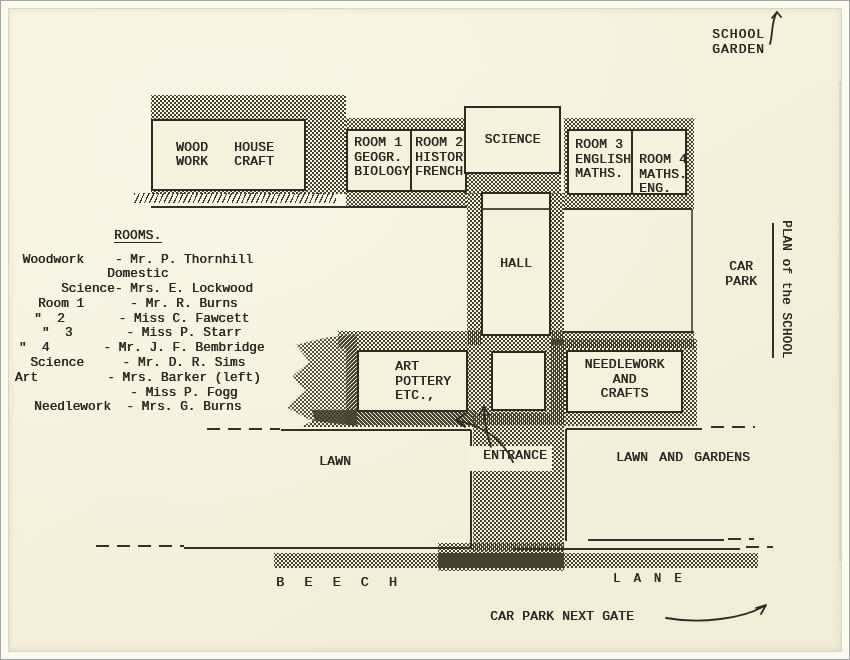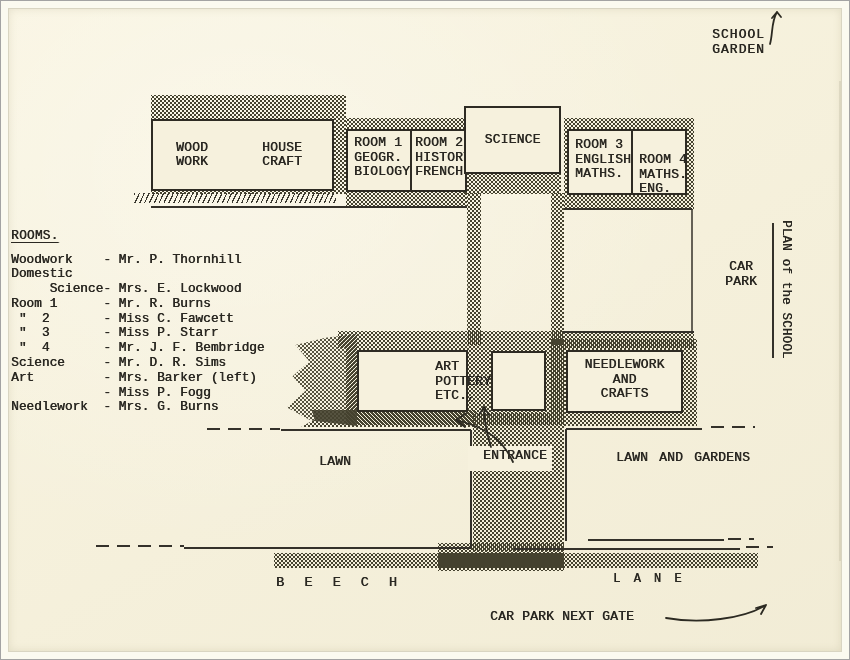--- a/index.html
+++ b/index.html
@@ -76,21 +76,21 @@
   <div class="abs ln" style="left:183px;top:546px;width:287px;height:2px;"></div>
   <div class="abs ln" style="left:513px;top:547px;width:226px;height:2px;"></div>
   <div class="abs dash" style="left:745px;top:545px;width:27px;height:2px;"></div>
   <div class="abs ln" style="left:565px;top:427px;width:136px;height:2px;"></div>
   <div class="abs dash" style="left:710px;top:425px;width:44px;height:2px;"></div>
   <div class="abs ln" style="left:564px;top:428px;width:2px;height:112px;"></div>
   <div class="abs ln" style="left:587px;top:538px;width:136px;height:2px;"></div>
   <div class="abs dash" style="left:727px;top:537px;width:26px;height:2px;"></div>
   <div class="abs ln" style="left:771px;top:222px;width:2px;height:135px;"></div>
 
-  <div class="abs box" style="left:150px;top:118px;width:183px;height:72px;">
+  <div class="abs box" style="left:150px;top:118px;width:155px;height:72px;">
     <div class="cellwrap" style="align-items:center;justify-content:space-between;padding:0 30px 0 23px;box-sizing:border-box;">
       <div class="t stack"><span>WOOD</span><span>WORK</span></div>
       <div class="t stack"><span>HOUSE</span><span>CRAFT</span></div>
     </div>
   </div>
 
   <div class="abs box" style="left:345px;top:128px;width:121px;height:63px;">
     <div class="cellwrap">
       <div class="cell t stack" style="width:62px;"><span>ROOM 1</span><span>GEOGR.</span><span>BIOLOGY</span></div>
       <div class="cell t stack divided" style="flex:1;padding-left:3px;"><span>ROOM 2</span><span>HISTORY</span><span>FRENCH</span></div>
@@ -101,22 +101,28 @@
     <div class="t">SCIENCE</div>
   </div>
 
   <div class="abs box" style="left:566px;top:128px;width:120px;height:66px;">
     <div class="cellwrap">
       <div class="cell t stack" style="width:66px;padding-top:7px;"><span>ROOM 3</span><span>ENGLISH</span><span>MATHS.</span></div>
       <div class="cell t stack divided" style="flex:1;padding-top:22px;"><span>ROOM 4</span><span>MATHS.</span><span>ENG.</span></div>
     </div>
   </div>
 
+  <div class="abs box" style="left:480px;top:191px;width:70px;height:144px;">
+    <div class="abs ln" style="left:0;top:14px;width:100%;height:1.5px;opacity:.85;"></div>
+    <div class="center" style="width:100%;height:100%;">
+      <div class="t">HALL</div>
+    </div>
+  </div>
 
-  <div class="abs box" style="left:356px;top:349px;width:111px;height:62px;padding-left:40px;">
+  <div class="abs box" style="left:356px;top:349px;width:111px;height:62px;">
     <div class="t stack" style="padding:8px 0 0 36px;"><span>ART</span><span>POTTERY</span><span>ETC.,</span></div>
   </div>
 
   <div class="abs box" style="left:490px;top:350px;width:55px;height:60px;"></div>
 
   <div class="abs box" style="left:565px;top:349px;width:117px;height:63px;">
     <div class="t stack" style="padding-top:6px;text-align:center;"><span>NEEDLEWORK</span><span>AND</span><span>CRAFTS</span></div>
   </div>
 
   <div class="abs t" style="left:318px;top:454px;">LAWN</div>
@@ -124,21 +130,21 @@
     <div class="t" style="padding:3px 0 0 15px;">ENTRANCE</div>
   </div>
   <div class="abs t" style="left:615px;top:450px;word-spacing:3px;">LAWN AND GARDENS</div>
   <div class="abs t stack" style="left:711px;top:27px;letter-spacing:1px;"><span>SCHOOL</span><span>GARDEN</span></div>
   <div class="abs t stack" style="left:720px;top:259px;width:40px;text-align:center;"><span>CAR</span><span>PARK</span></div>
   <div class="abs t" style="left:715px;top:281px;width:140px;font-size:12.5px;transform:rotate(90deg);transform-origin:center;text-align:center;">PLAN of the SCHOOL</div>
   <div class="abs t" style="left:275px;top:575px;letter-spacing:6px;font-size:13.5px;">B E E C H</div>
   <div class="abs t" style="left:612px;top:571px;letter-spacing:3px;font-size:12px;">L A N E</div>
   <div class="abs t" style="left:489px;top:609px;">CAR PARK NEXT GATE</div>
 
-  <div class="abs" style="left:10px;top:228px;">
+  <div class="abs" style="left:10px;top:228px;text-align:center;">
     <div class="t small" style="text-decoration:underline;text-underline-offset:2.5px;">ROOMS.</div>
     <div style="margin-top:9px;">
       <div class="legend-line">Woodwork    - Mr. P. Thornhill</div>
       <div class="legend-line">Domestic</div>
       <div class="legend-line">     Science- Mrs. E. Lockwood</div>
       <div class="legend-line">Room 1      - Mr. R. Burns</div>
       <div class="legend-line"> "  2       - Miss C. Fawcett</div>
       <div class="legend-line"> "  3       - Miss P. Starr</div>
       <div class="legend-line"> "  4       - Mr. J. F. Bembridge</div>
       <div class="legend-line">Science     - Mr. D. R. Sims</div>

